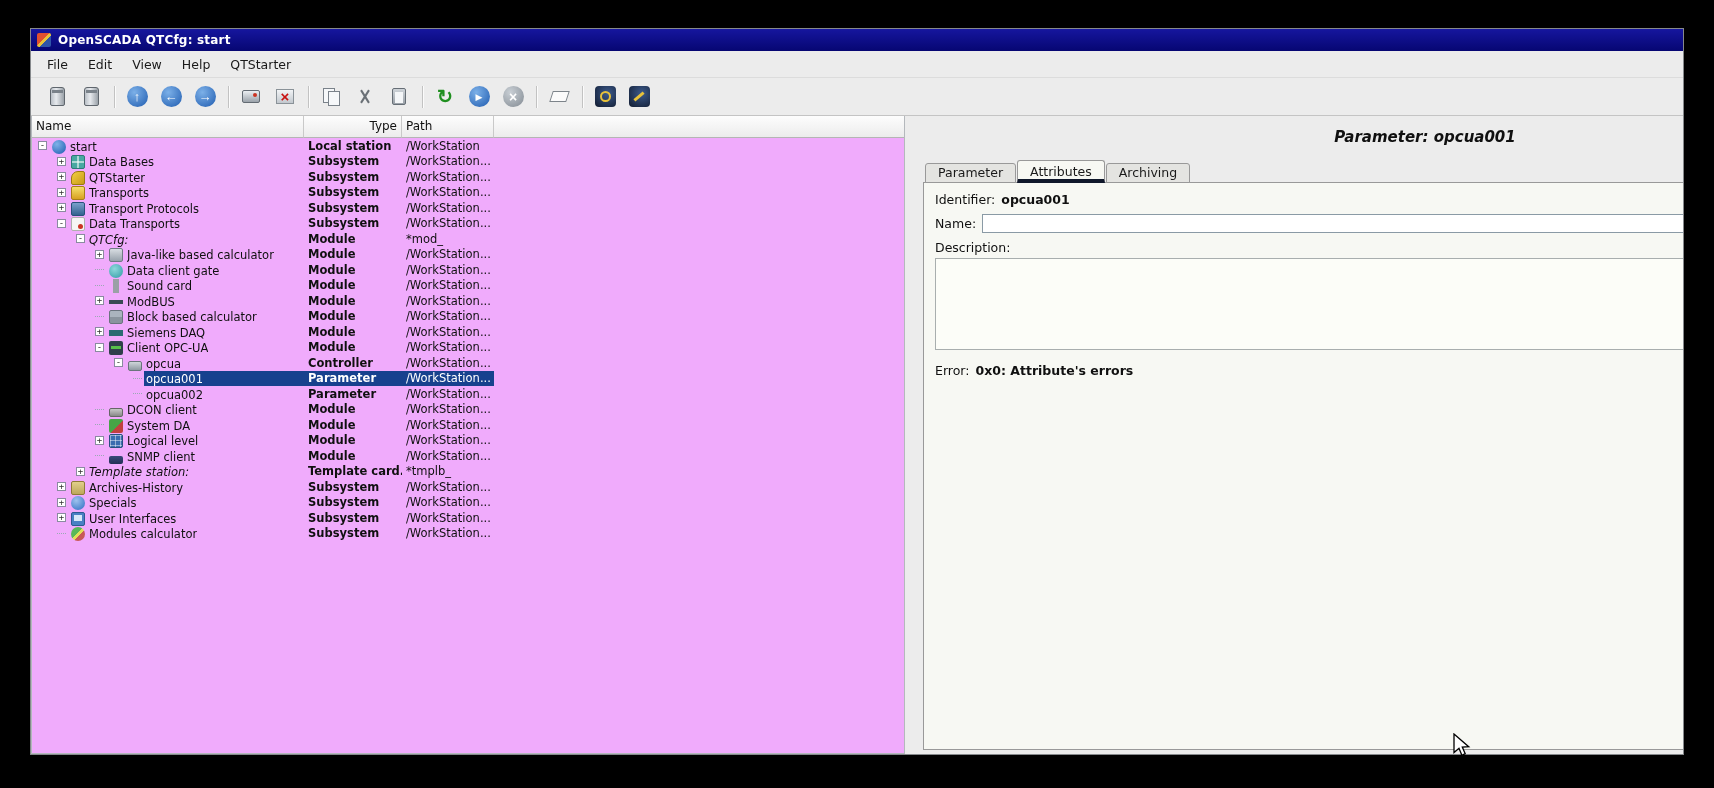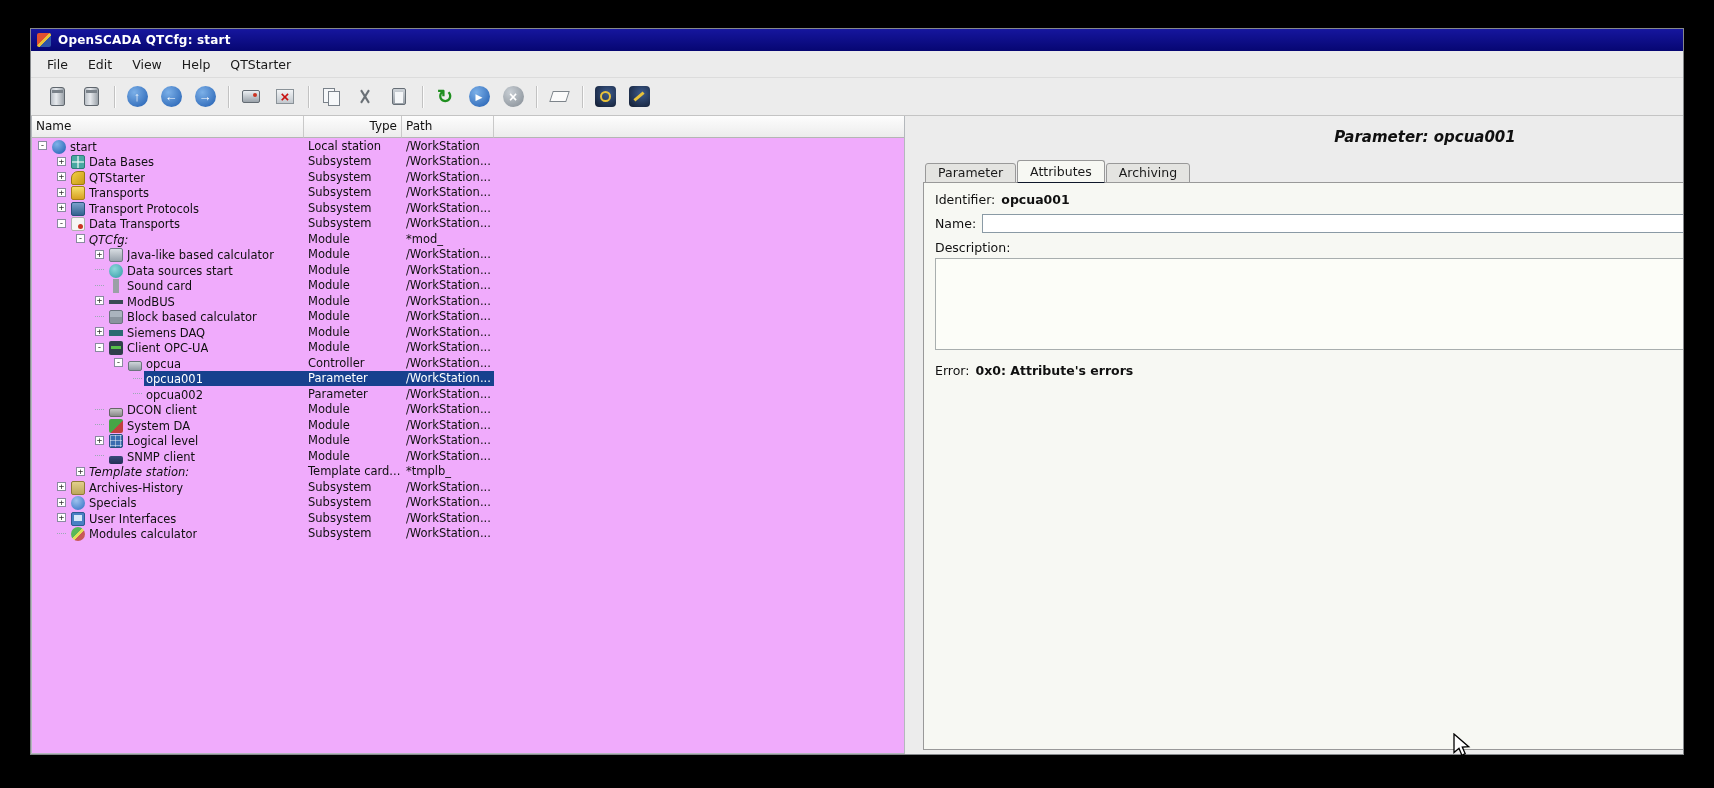--- a/index.html
+++ b/index.html
@@ -67,21 +67,21 @@
   
   .tree-wrap { width:874px; flex:0 0 874px; background:#f0abfc; border:1px solid #b4b8bc; border-top:none;
                display:flex; flex-direction:column; overflow:hidden; }
   .tree-header { display:flex; height:22px; flex:0 0 22px; font-size:12px; color:#111; }
   .hcell { background:linear-gradient(#fdfdfd,#ececec); border-right:1px solid #c9c9c9; border-bottom:1px solid #b5b5b5;
            padding:3px 4px 0 4px; white-space:nowrap; overflow:hidden; }
   .hc-name { width:272px; } .hc-type { width:98px;text-align:right; } .hc-path { width:92px; } .hc-fill { flex:1; border-right:none; }
   .tree-body { flex:1; overflow:hidden; }
   .trow { display:flex; height:15.5px; align-items:center; font-size:11.5px; color:#101010; white-space:nowrap; }
   .cell-name { width:272px; display:flex; align-items:center; height:100%; padding-left:4px; overflow:hidden; }
-  .cell-type { width:98px; padding-left:4px; height:100%; display:flex; align-items:center; overflow:hidden; }
+  .cell-type { width:98px; padding-left:4px; height:100%; display:flex; align-items:center; overflow:hidden;font-weight:bold; }
   .cell-path { width:92px; padding-left:4px; height:100%; display:flex; align-items:center; overflow:hidden; }
   .exp { width:13px; flex:0 0 13px; display:flex; align-items:center; justify-content:center; }
   .expbox { width:9px; height:9px; border:1px solid #8a8aa0; background:#fff; font-size:9px; line-height:7px;
             text-align:center; color:#333; font-family:"DejaVu Sans Mono",monospace; }
   .dash { width:9px; border-top:1px dotted #9aaab4; }
   .row-content { display:flex; align-items:flex-end; flex:1; height:100%; padding-left:2px; overflow:hidden; }
   .trow.selected .row-content, .trow.selected .cell-type, .trow.selected .cell-path { background:#17418e; color:#fff; }
   .ticon { width:14px; height:14px; flex:0 0 14px; margin:0 4px 0 1px; border-radius:2px; }
   .tlabel { overflow:hidden; text-overflow:ellipsis; }
   .italic { font-style:italic; }
@@ -123,21 +123,21 @@
   .splitter { width:8px; flex:0 0 8px; background:#ececec; }
 
   
   .right { flex:1; overflow:hidden; background:#ececec; }
   .right-inner { width:1020px; height:100%; display:flex; flex-direction:column; padding:12px 6px 2px 10px; }
   .detail-title { text-align:center; font-size:15px; font-weight:bold; font-style:italic; color:#101010; margin-bottom:13px; }
   .tabbar { display:flex; align-items:flex-end; height:24px; flex:0 0 24px; padding-left:2px;
             position:relative; z-index:2; margin-bottom:-1px; }
   .tab { background:#e4e4e1; border:1px solid #999; height:20px; line-height:18px; padding:0 12px;
          margin-right:1px; border-radius:3px 3px 0 0; font-size:12.5px; color:#1a1a1a; }
-  .tab.active { background:#f7f8f3; height:23px; line-height:21px; border-bottom:1px solid #0f172a; font-weight:normal; }
+  .tab.active { background:#f7f8f3; height:23px; line-height:21px; border-bottom:4px solid #0f172a; font-weight:normal; }
   .tabpane { flex:1; border:1px solid #999; background:#f7f8f3; padding:9px 11px; margin-bottom:2px; overflow:hidden; }
   .frow { display:flex; align-items:center; font-size:12.5px; color:#101010; margin-bottom:7px; }
   .frow label { margin-right:6px; }
   .bval { font-weight:bold; }
   .name-input { flex:1; height:19px; border:1px solid #8a9aa5; background:#fff; font-size:12.5px;
                 font-family:"DejaVu Sans","Liberation Sans",sans-serif; padding:0 3px; }
   .dlabel { font-size:12.5px; color:#101010; margin-bottom:3px; }
   .desc { width:100%; height:92px; border:1px solid #a8aeae; background:#fcfdf8; resize:none; margin-bottom:9px;
           font-family:"DejaVu Sans","Liberation Sans",sans-serif; font-size:12.5px; }
 
@@ -342,21 +342,21 @@
               <div class="cell-path">/WorkStation...</div>
             </div>
             <div class="trow">
               <div class="cell-name">
                 <span style="width: 57px; flex: 0 0 57px;"></span>
                 <span class="exp">
                   <span class="dash"></span>
                 </span>
                 <span class="row-content">
                   <span class="ticon data-gate-icon"></span>
-                  <span class="tlabel">Data sources start</span>
+                  <span class="tlabel">Data client gate</span>
                 </span>
               </div>
               <div class="cell-type">Module</div>
               <div class="cell-path">/WorkStation...</div>
             </div>
             <div class="trow">
               <div class="cell-name">
                 <span style="width: 57px; flex: 0 0 57px;"></span>
                 <span class="exp">
                   <span class="dash"></span>

